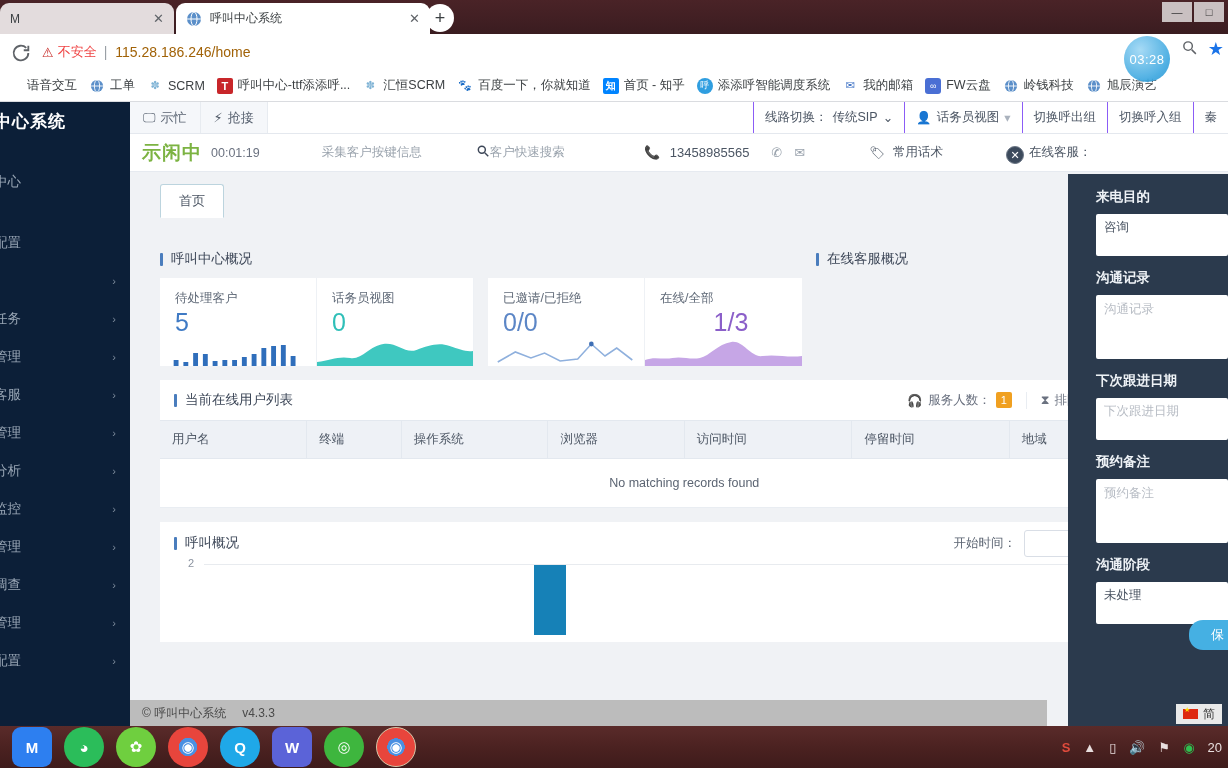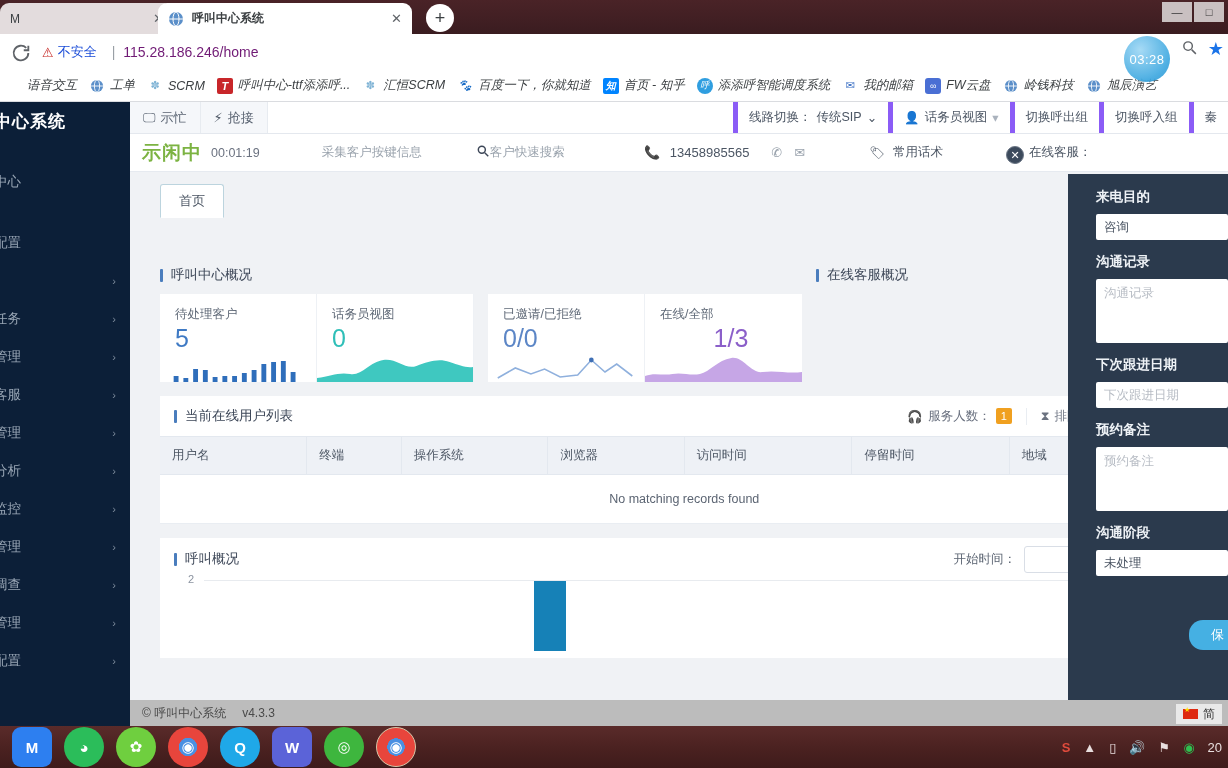--- a/index.html
+++ b/index.html
@@ -26,29 +26,29 @@
      font-size:18px; color:#3c4043; line-height:1; }
   .wincontrols { position:absolute; right:4px; top:2px; display:flex; }
   .wincontrols div { width:30px; height:20px; background:#c9c0c1; margin-left:2px;
      display:flex; align-items:center; justify-content:center; color:#333; font-size:11px; }
 
   .toolbar { position:absolute; left:0; top:34px; width:1228px; height:36px; background:#ffffff; }
   .reload { position:absolute; left:10px; top:8px; width:22px; height:22px; color:#5f6368; }
   .omnibox { position:absolute; left:42px; top:5px; width:1080px; height:26px;
      display:flex; align-items:center; font-size:14px; color:#202124; }
   .warn-tri { color:#c5221f; font-size:13px; margin-right:4px; }
-  .not-secure { color:#1d4ed8; font-size:13px; margin-right:15px; }
+  .not-secure { color:#ef4444; font-size:13px; margin-right:7px; }
   .urlsep { color:#9aa0a6; margin-right:8px; }
-  .url { color:#701a75; font-size:14px; }
+  .url { color:#a16207; font-size:14px; }
   .tb-right { position:absolute; right:4px; top:4px; display:flex; align-items:center; gap:10px; }
 
   .bookmarks { position:absolute; left:0; top:70px; width:1228px; height:32px;
      background:#ffffff; display:flex; align-items:center; border-bottom:1px solid #dadce0; }
   .bm { display:flex; align-items:center; font-size:12.5px; color:#3c4043;
-     padding:0 6px; white-space:nowrap; flex:0 0 auto;font-style:italic; }
+     padding:0 6px; white-space:nowrap; flex:0 0 auto; }
   .bm-ic { width:16px; height:16px; margin-right:5px; flex:0 0 16px; display:flex;
      align-items:center; justify-content:center; font-size:11px; border-radius:2px; }
 
   .clock-bubble { position:absolute; left:1124px; top:36px; width:46px; height:46px; border-radius:50%;
      background:radial-gradient(circle at 35% 30%, #9fd8f5 0%, #3ea8e0 70%, #2f93cd 100%);
      color:#ffffff; font-size:13px; display:flex; align-items:center; justify-content:center;
      letter-spacing:0.5px; z-index:40; opacity:.92; }
 
   
   #viewport { position:absolute; left:0; top:102px; width:1228px; height:624px; background:#f0f2f5; overflow:hidden; }
@@ -65,39 +65,39 @@
   
   #app { position:absolute; left:130px; top:0; width:1098px; height:624px; background:#f0f2f5; }
 
   .appbar { height:32px; background:#ffffff; border-bottom:1px solid #e4e8ee;
      display:flex; align-items:stretch; }
   .ab-btn { display:flex; align-items:center; gap:5px; padding:0 13px; font-size:13px;
      color:#5a6472; background:#f5f7fa; border-right:1px solid #e7ebf0; }
   .ab-spacer { flex:1; }
   .ab-right { display:flex; align-items:center; }
   .ab-r-item { display:flex; align-items:center; gap:5px; padding:0 11px; font-size:12.5px;
-     color:#4b5563; border-left:5px solid #8b5cf6; height:100%; }
+     color:#4b5563; border-left:1px solid #8b5cf6; height:100%; }
 
   .statusbar { height:38px; background:#ffffff; border-bottom:1px solid #e6eaf0;
      display:flex; align-items:center; padding:0 0 0 12px; }
   .st-free { color:#7cb342; font-size:19px; font-weight:bold; letter-spacing:1px; }
   .st-timer { color:#6b7280; font-size:12.5px; margin-left:9px; }
   .st-gap1 { width:62px; }
   .st-collect { color:#9aa3ad; font-size:12.5px; }
   .st-search { margin-left:54px; display:flex; align-items:center; color:#9aa3ad; font-size:12.5px; }
   .st-phone { margin-left:80px; display:flex; align-items:center; gap:9px; color:#4b5563; font-size:13px; }
   .st-ic { color:#9aa3ad; font-size:13px; }
   .st-words { margin-left:64px; display:flex; align-items:center; gap:8px; color:#4b5563; font-size:12.5px; }
   .st-online { margin-left:86px; color:#4b5563; font-size:12.5px; }
 
   .tabsrow { height:46px; padding:11px 0 0 30px; display:flex; align-items:flex-end; }
   .ptab { background:#ffffff; border:1px solid #bcd4de; border-bottom-color:#ffffff;
      border-radius:3px 3px 0 0; padding:7px 18px; font-size:13px; color:#4b5563; }
 
-  .content { position:absolute; left:0; top:164px; width:1079px; height:462px; padding:0 0 0 30px; }
+  .content { position:absolute; left:0; top:148px; width:1079px; height:462px; padding:0 0 0 30px; }
 
   .sec-title { display:flex; align-items:center; font-size:13.5px; color:#3c4657; margin-bottom:10px; }
   .sec-title::before { content:""; width:3px; height:13px; background:#4a7dbd; margin-right:8px; border-radius:1px; }
 
   .cards-head { display:flex; }
   .cards-head .h1 { width:656px; }
 
   .cards { display:flex; }
   .card { background:#ffffff; width:157px; height:88px; border-right:1px solid #eef1f5;
      padding:12px 0 0 15px; position:relative; overflow:hidden; }
@@ -128,32 +128,32 @@
   .date-inp { width:146px; height:27px; border:1px solid #d9dee6; border-radius:3px;
      display:flex; align-items:center; justify-content:flex-end; padding-right:7px; color:#b9bfc9; font-size:12px; }
   .plot { position:relative; height:70px; margin:0 14px 0 44px; border-top:1px solid #e8ebef; }
   .y2 { position:absolute; left:-16px; top:-8px; font-size:11px; color:#8b93a0; }
   .bar { position:absolute; left:330px; top:0; width:32px; height:70px; background:#1681b7; }
 
   
   #drawer { position:absolute; right:0; top:72px; width:160px; height:552px;
      background:#2b3a4d; color:#ffffff; padding:14px 0 0 28px; }
   .dr-label { font-size:13.5px; font-weight:bold; color:#eef2f6; margin:0 0 8px 0; }
-  .dr-input { background:#ffffff; height:26px; border-radius:2px; padding:5px 8px;
+  .dr-input { background:#ffffff; height:42px; border-radius:2px; padding:5px 8px;
      font-size:12.5px; color:#4b5563; margin-bottom:13px; }
   .dr-input.ph { color:#b7bcc4; }
   .dr-area { background:#ffffff; height:64px; border-radius:2px; padding:6px 8px;
      font-size:12.5px; color:#b7bcc4; margin-bottom:13px; }
   .dr-save { position:absolute; right:-18px; bottom:76px; background:#45b0e3; color:#ffffff;
      border-radius:14px; padding:6px 22px; font-size:13px; }
   .dr-close { position:absolute; left:-62px; top:-28px; width:18px; height:18px; border-radius:50%;
      background:#3c4a5c; color:#ffffff; font-size:11px; display:flex; align-items:center;
      justify-content:center; border:1px solid #6b7685; }
 
-  .footer { position:absolute; left:130px; bottom:0; width:1098px; height:26px;
+  .footer { position:absolute; left:130px; bottom:0; width:917px; height:26px;
      background:#bcbcbc; display:flex; align-items:center; padding-left:12px;
      font-size:12px; color:#4a4a4a; gap:16px; }
 
   
   #taskbar { position:absolute; left:0; top:726px; width:1228px; height:42px;
      background:linear-gradient(180deg,#5a2b2a 0%,#4a2120 55%,#3e1b1b 100%); display:flex; align-items:center; }
   .tb-ico { width:40px; height:40px; margin-left:12px; border-radius:9px;
      display:flex; align-items:center; justify-content:center; font-size:15px; color:#fff; font-weight:bold; }
   .tb-ico.sel { border:1px solid #d8c7a8; background:rgba(255,255,255,.14); }
   .tray { margin-left:auto; display:flex; align-items:center; gap:13px; padding-right:6px; color:#e8dede; font-size:13px; }
@@ -165,21 +165,21 @@
 </head>
 <body>
 
 <div id="browser-chrome">
 
   <div class="tabstrip">
     <div class="tab inactive" style="left:0px;width:174px;">
       <span class="tab-title">M</span>
       <span class="tab-close">✕</span>
     </div>
-    <div class="tab active" style="left:158px;width:254px;font-weight:bold;">
+    <div class="tab active" style="left:176px;width:254px;">
       <span class="tab-favicon">
         <svg width="16" height="16" viewBox="0 0 16 16">
             <circle cx="8" cy="8" r="7" fill="#5b8fc9"></circle>
             <ellipse cx="8" cy="8" rx="3" ry="7" fill="none" stroke="#fff" stroke-width="1"></ellipse>
             <line x1="1" y1="8" x2="15" y2="8" stroke="#fff" stroke-width="1"></line>
           </svg>
       </span>
       <span class="tab-title">呼叫中心系统</span>
       <span class="tab-close">✕</span>
     </div>

